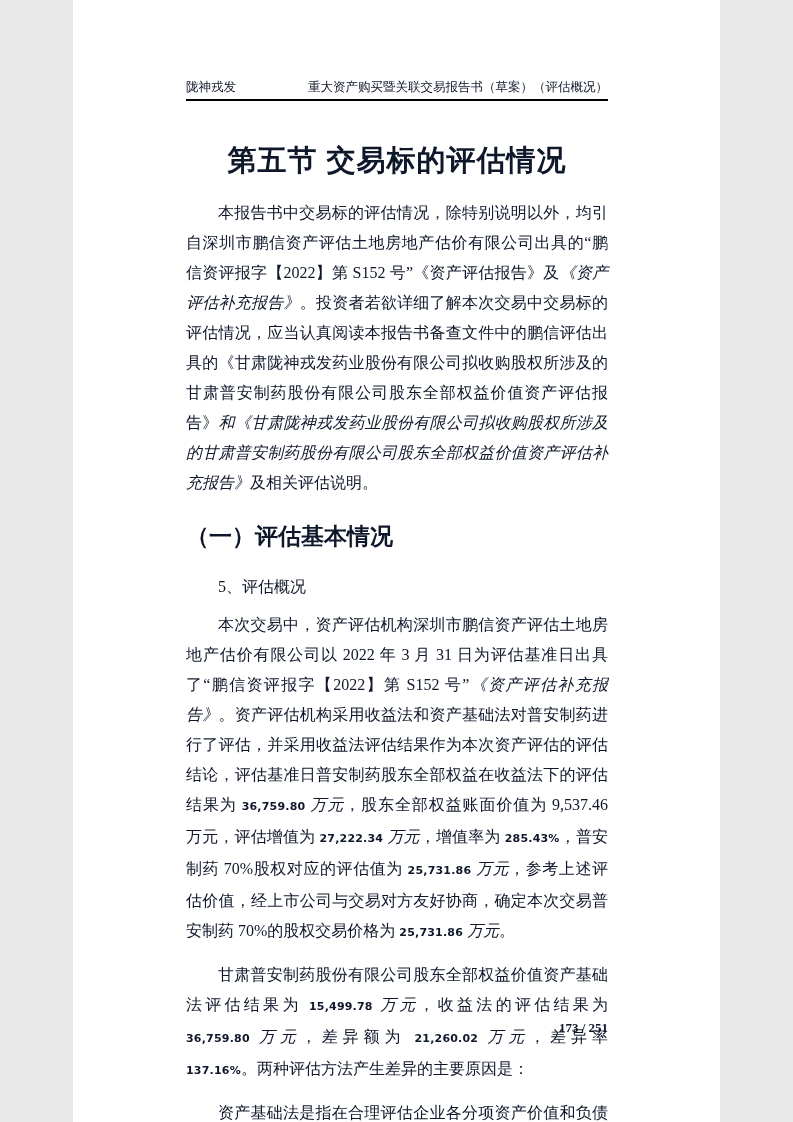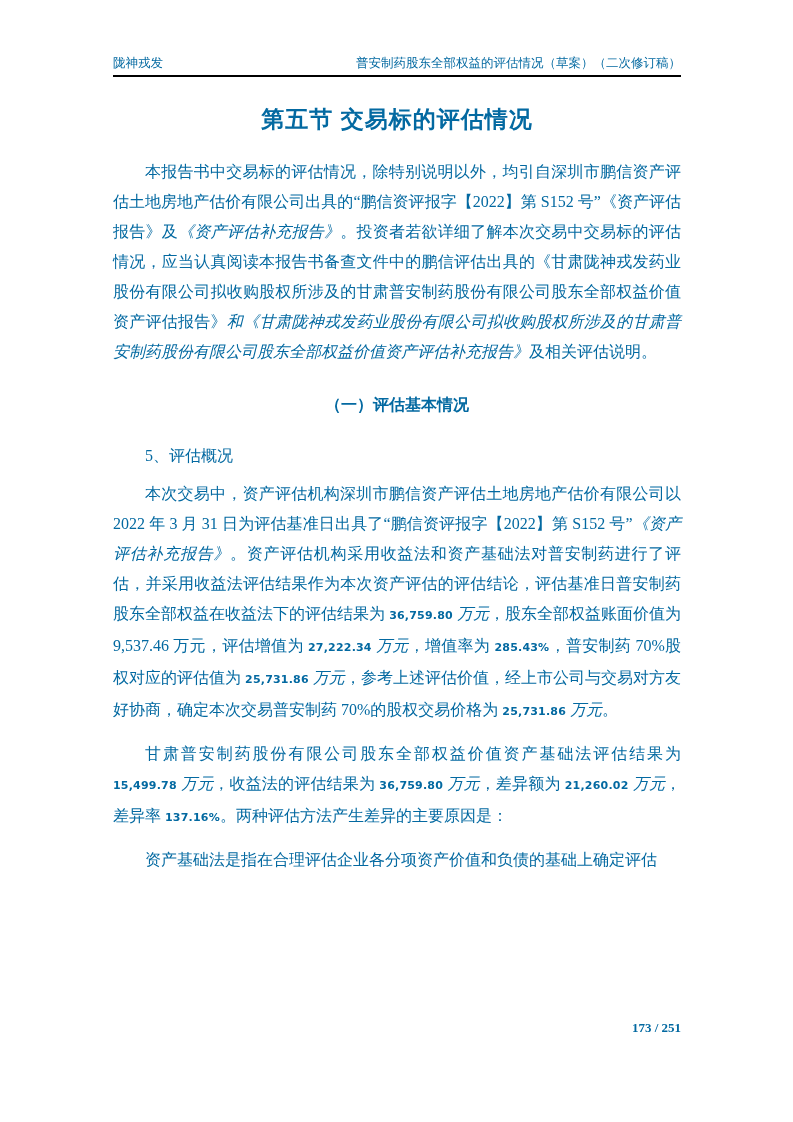--- a/index.html
+++ b/index.html
@@ -2,45 +2,45 @@
 <html><head>
 <meta charset="utf-8">
 <style>
   html, body {
     margin: 0;
     padding: 0;
     background: #e8e8e8;
   }
   .page {
     position: relative;
-    width: 793px;
+    width: 647px;
     height: 1122px;
     margin: 0 auto;
     background: #ffffff;
     box-sizing: border-box;
-    padding: 56px 112px 0 113px;
-    color: #0369a1;
+    padding: 80px 112px 0 113px;
+    color: #0f172a;
     font-family: "Liberation Serif", "DejaVu Serif", serif;
     overflow: hidden;
   }
   .header {
     display: flex;
     justify-content: space-between;
     align-items: flex-end;
     border-bottom: 2px solid #000000;
     padding-bottom: 4px;
     font-size: 12.5px;
     line-height: 15px;
   }
   .doc-title {
-    margin: 26px 0 0 0;
+    margin: 43px 0 0 0;
     text-align: center;
     font-family: "Liberation Sans", "DejaVu Sans", sans-serif;
     font-weight: bold;
-    font-size: 23px;
+    font-size: 29px;
     line-height: 32px;
     letter-spacing: 1px;
   }
   .body-content {
     font-size: 16px;
   }
   .para {
     margin: 22px 0 0 0;
     line-height: 30px;
     text-align: justify;
@@ -52,23 +52,22 @@
     font-family: "Liberation Sans", "DejaVu Sans", sans-serif;
     font-weight: bold;
     font-size: 19px;
     line-height: 26px;
     letter-spacing: 0.5px;
   }
   .h2-section {
     margin: 26px 0 0 0;
     font-family: "Liberation Sans", "DejaVu Sans", sans-serif;
     font-weight: bold;
-    font-size: 16px;
+    font-size: 23px;
     line-height: 24px;
-    text-align: center;
   }
   .sub-heading {
     margin: 24px 0 0 0;
     line-height: 30px;
     text-indent: 2em;
   }
   .sub-heading + .para { margin-top: 8px; }
   .seg-n { }
   .seg-kai {
     font-weight: normal;
@@ -91,21 +90,21 @@
     font-family: "Liberation Serif", "DejaVu Serif", serif;
   }
 </style>
 </head>
 <body>
 
 <div class="page">
 
   <div class="header">
     <span>陇神戎发</span>
-    <span>普安制药股东全部权益的评估情况（草案）（二次修订稿）</span>
+    <span>重大资产购买暨关联交易报告书（草案）（评估概况）</span>
   </div>
 
   <div class="doc-title">第五节 交易标的评估情况</div>
 
   <div class="body-content">
       <div class="para"><span class="seg-n">本报告书中交易标的评估情况，除特别说明以外，均引自深圳市鹏信资产评估土地房地产估价有限公司出具的“鹏信资评报字【2022】第 S152 号”《资产评估报告》及</span><span class="seg-kai">《资产评估补充报告》</span><span class="seg-n">。投资者若欲详细了解本次交易中交易标的评估情况，应当认真阅读本报告书备查文件中的鹏信评估出具的《甘肃陇神戎发药业股份有限公司拟收购股权所涉及的甘肃普安制药股份有限公司股东全部权益价值资产评估报告》</span><span class="seg-kai">和《甘肃陇神戎发药业股份有限公司拟收购股权所涉及的甘肃普安制药股份有限公司股东全部权益价值资产评估补充报告》</span><span class="seg-n">及相关评估说明。</span></div>
       <div class="h2-section">（一）评估基本情况</div>
       <div class="sub-heading">5、评估概况</div>
       <div class="para"><span class="seg-n">本次交易中，资产评估机构深圳市鹏信资产评估土地房地产估价有限公司以 2022 年 3 月 31 日为评估基准日出具了“鹏信资评报字【2022】第 S152 号”</span><span class="seg-kai">《资产评估补充报告》</span><span class="seg-n">。资产评估机构采用收益法和资产基础法对普安制药进行了评估，并采用收益法评估结果作为本次资产评估的评估结论，评估基准日普安制药股东全部权益在收益法下的评估结果为 </span><span class="seg-num">36,759.80 </span><span class="seg-kai">万元</span><span class="seg-n">，股东全部权益账面价值为 9,537.46 万元，评估增值为 </span><span class="seg-num">27,222.34 </span><span class="seg-kai">万元</span><span class="seg-n">，增值率为 </span><span class="seg-num">285.43%</span><span class="seg-n">，普安制药 70%股权对应的评估值为 </span><span class="seg-num">25,731.86 </span><span class="seg-kai">万元</span><span class="seg-n">，参考上述评估价值，经上市公司与交易对方友好协商，确定本次交易普安制药 70%的股权交易价格为 </span><span class="seg-num">25,731.86 </span><span class="seg-kai">万元</span><span class="seg-n">。</span></div>
       <div class="para"><span class="seg-n">甘肃普安制药股份有限公司股东全部权益价值资产基础法评估结果为 </span><span class="seg-num">15,499.78 </span><span class="seg-kai">万元</span><span class="seg-n">，收益法的评估结果为 </span><span class="seg-num">36,759.80 </span><span class="seg-kai">万元</span><span class="seg-n">，差异额为 </span><span class="seg-num">21,260.02 </span><span class="seg-kai">万元</span><span class="seg-n">，差异率 </span><span class="seg-num">137.16%</span><span class="seg-n">。两种评估方法产生差异的主要原因是：</span></div>

